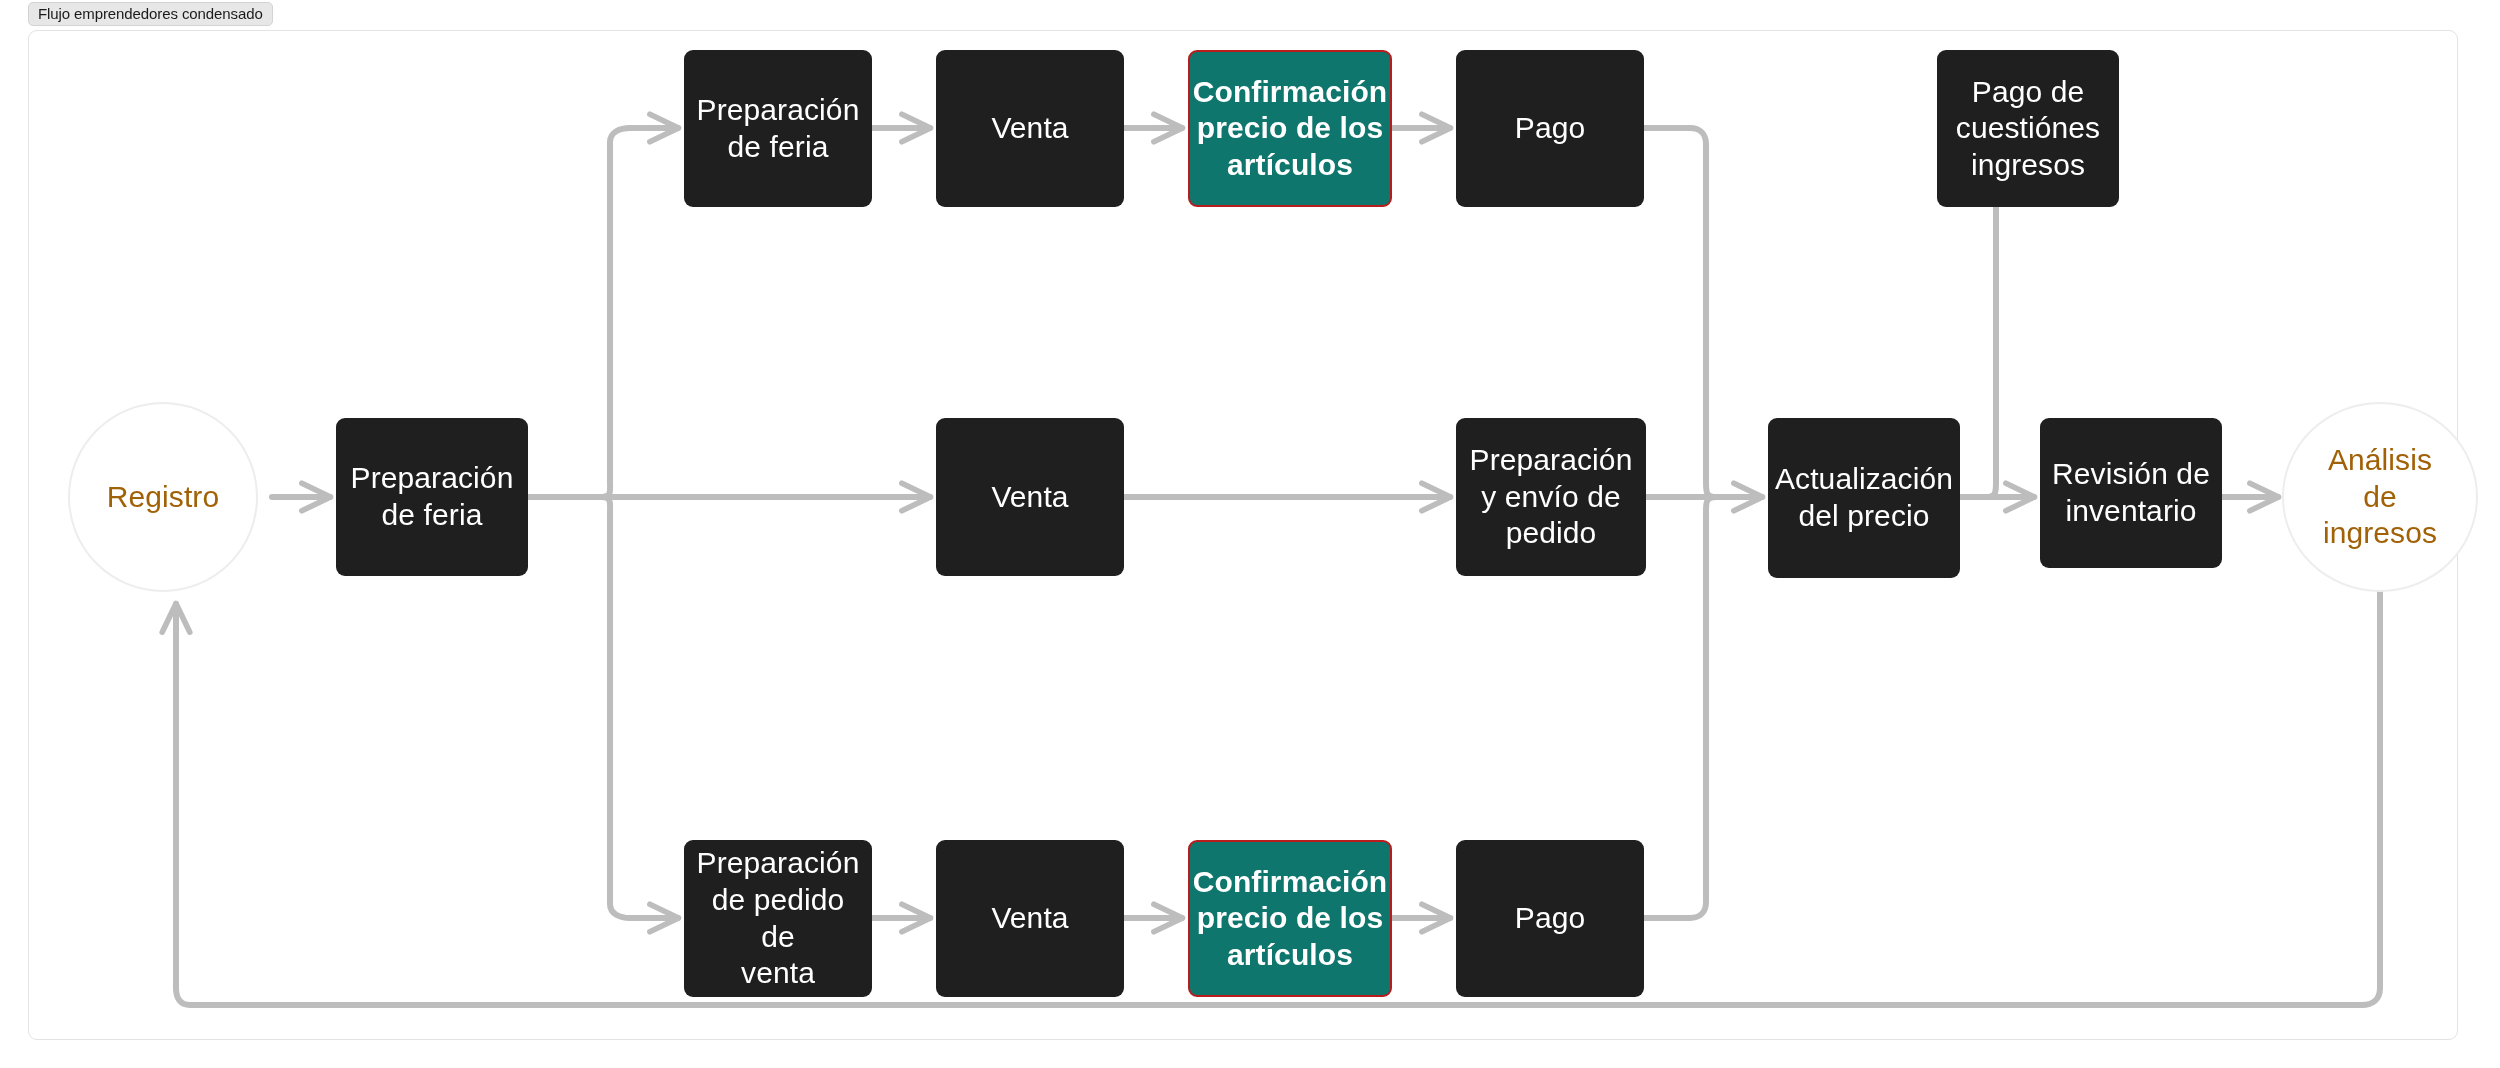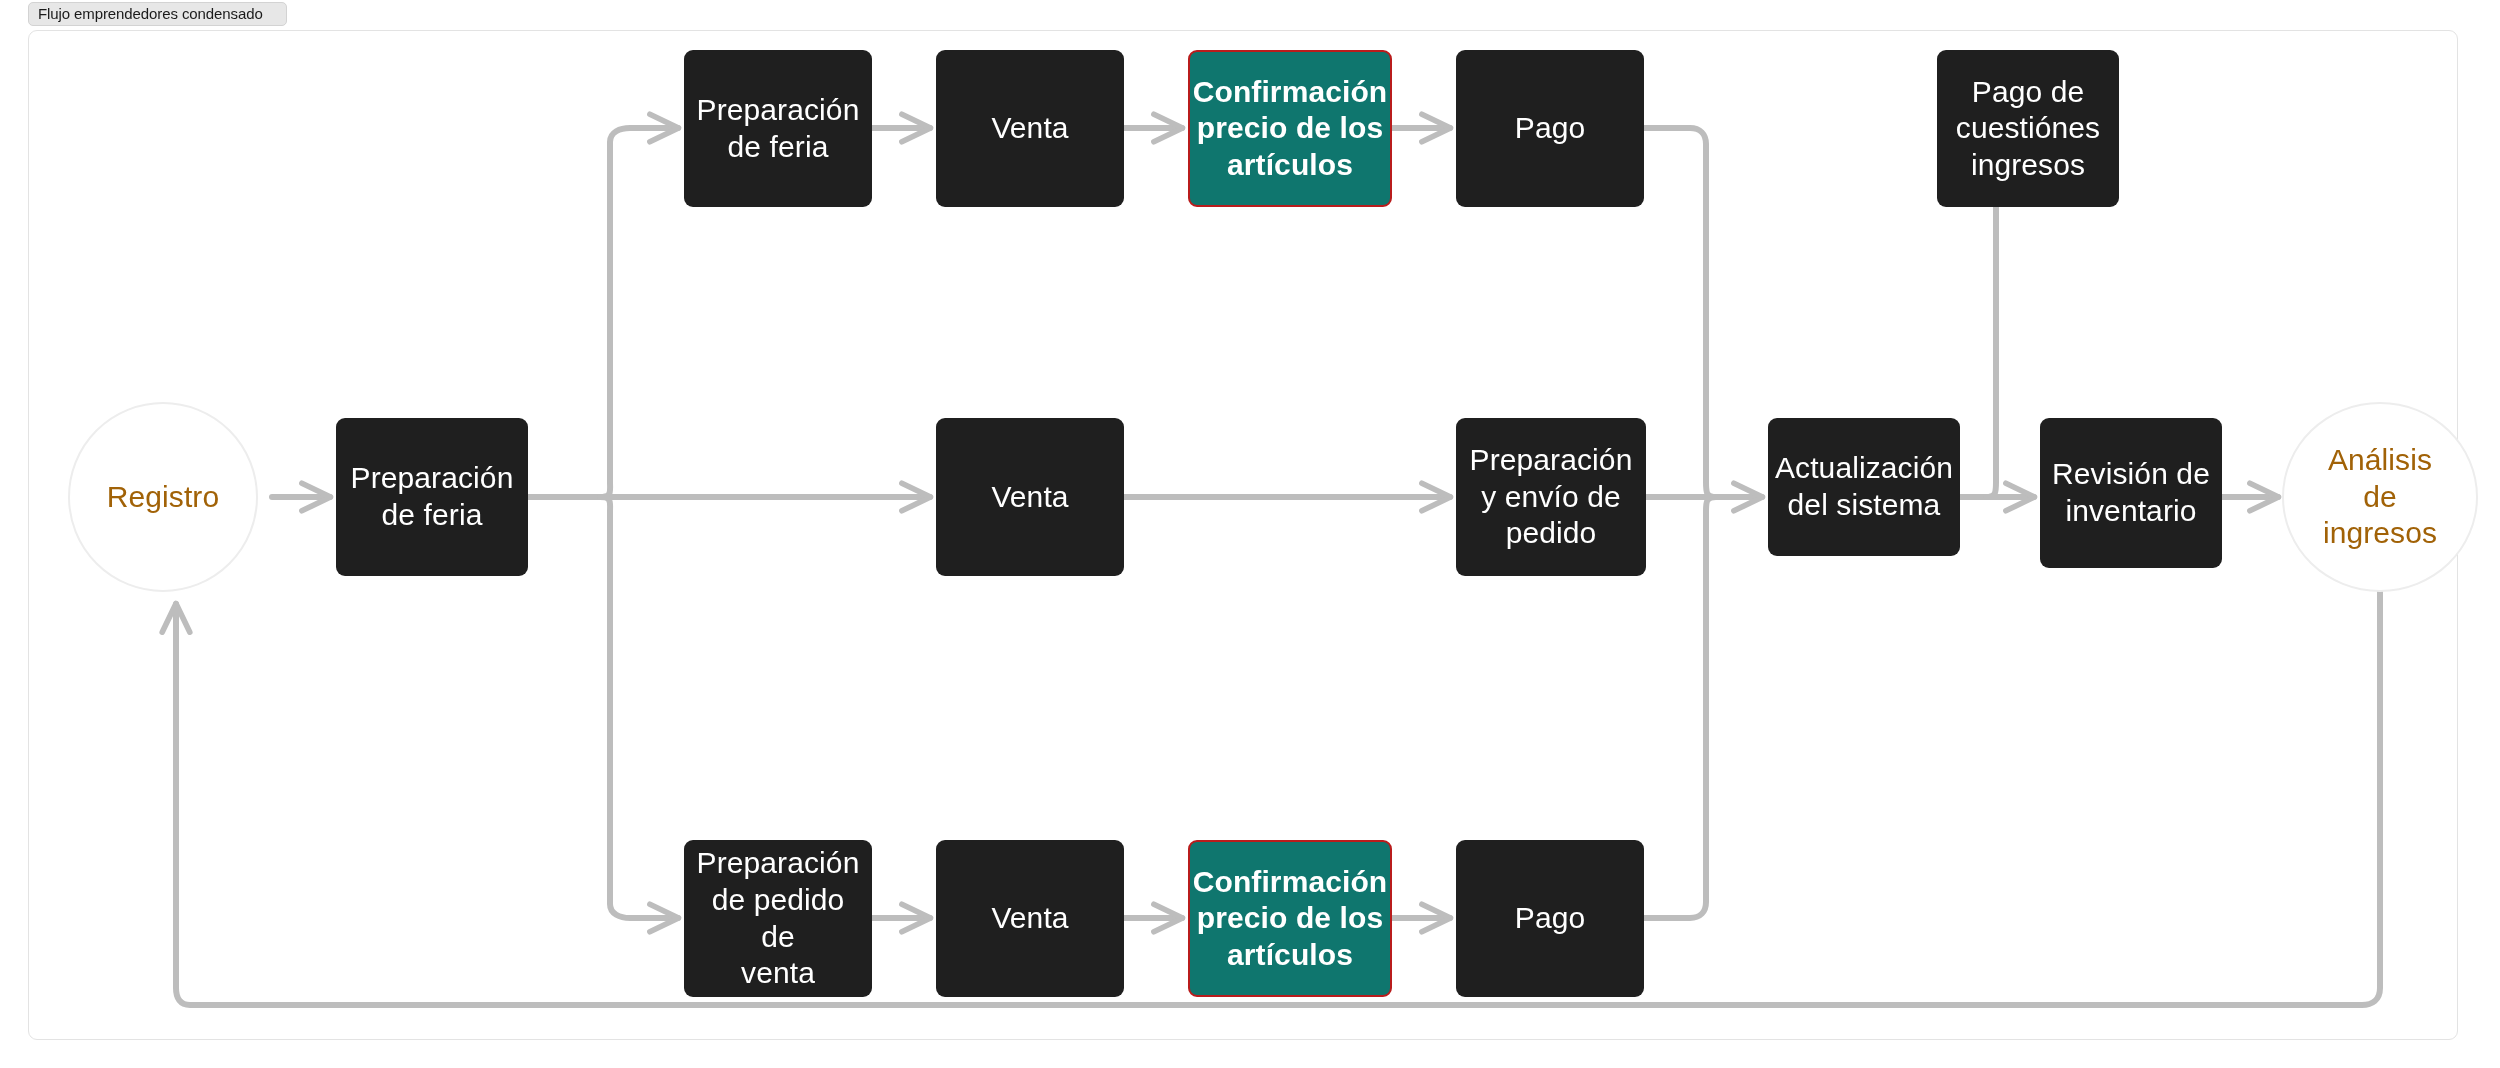--- a/index.html
+++ b/index.html
@@ -12,21 +12,21 @@
     position:relative;
   }
   #stage{position:absolute;left:0;top:0;width:2500px;height:1068px;}
 
   
   .title-tab{
     position:absolute;left:28px;top:2px;
     background:#e7e7e7;
     border:1px solid #d3d3d3;
     border-radius:5px;
-    padding:3px 23px 4px 9px;
+    padding:3px 9px 4px 9px;
     font-size:15px;
     line-height:1;
     color:#1b1b1b;
     white-space:nowrap;
     letter-spacing:-0.1px;
   }
 
   
   .canvas-frame{
     position:absolute;
@@ -186,24 +186,24 @@
       <span class="lbl">Confirmación</span>
       <span class="lbl">precio de los</span>
       <span class="lbl">artículos</span>
     </div>
   </div>
 
   <div class="node box" style="left:1456px;top:840px;width:188px;height:157px;">
     <span class="lbl">Pago</span>
   </div>
 
-  <div class="node box" style="left:1768px;top:418px;width:192px;height:138px;">
+  <div class="node box" style="left:1768px;top:418px;width:192px;height:160px;">
     <div>
       <span class="lbl">Actualización</span>
-      <span class="lbl">del sistema</span>
+      <span class="lbl">del precio</span>
     </div>
   </div>
 
   <div class="node box" style="left:1937px;top:50px;width:182px;height:157px;">
     <div>
       <span class="lbl">Pago de</span>
       <span class="lbl">cuestiónes</span>
       <span class="lbl">ingresos</span>
     </div>
   </div>

